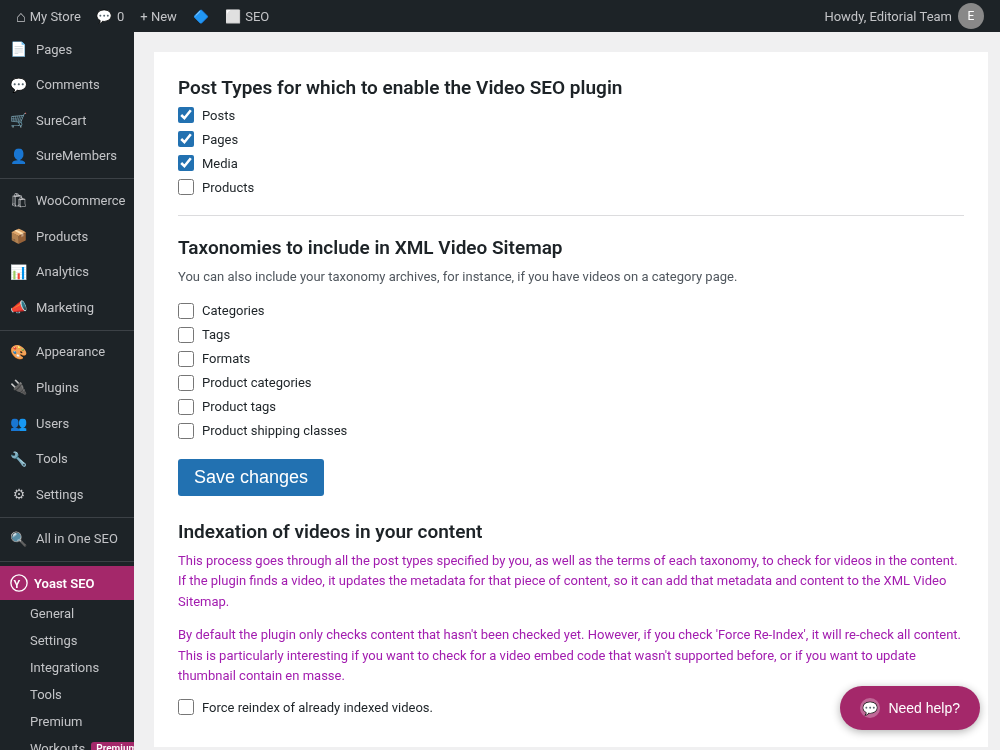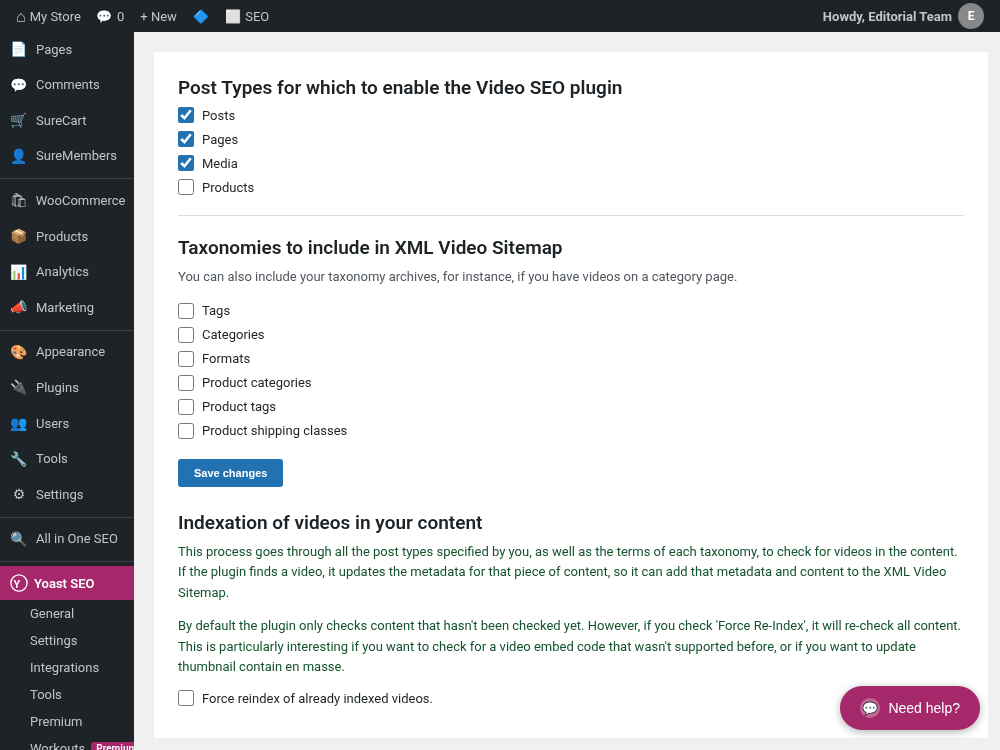--- a/index.html
+++ b/index.html
@@ -16,21 +16,21 @@
       gap: 0;
       flex-shrink: 0;
       z-index: 100;
     }
     .adminbar-item {
       display: flex; align-items: center; gap: 4px;
       padding: 0 8px; height: 32px; color: #c3c4c7; font-size: 13px; cursor: pointer;
       white-space: nowrap;
     }
     .adminbar-icon { font-size: 16px; }
-    .adminbar-right { margin-left: auto; display: flex; align-items: center; font-weight: bold; }
+    .adminbar-right { margin-left: auto; display: flex; align-items: center; }
     .adminbar-howdy { color: #c3c4c7; font-size: 13px; padding: 0 8px; display: flex; align-items: center; gap: 6px; }
     .adminbar-avatar { width: 26px; height: 26px; background: #888; border-radius: 50%; display: flex; align-items: center; justify-content: center; color: #fff; font-size: 12px; }
 
     
     .wp-layout { display: flex; flex: 1; overflow: hidden; }
 
     
     #adminmenu {
       width: 134px;
       background: #1d2327;
@@ -111,31 +111,31 @@
     }
 
     .section-divider { border: none; border-top: 1px solid #dcdcde; margin: 20px 0; }
 
     .btn-save {
       background: #2271b1;
       color: #fff;
       border: none;
       padding: 8px 16px;
       border-radius: 3px;
-      font-size: 11px;
+      font-size: 18px;
       cursor: pointer;
-      font-weight: 700;
+      font-weight: 400;
       margin-top: 12px;
       display: inline-block;
     }
 
     .indexation-section { margin-top: 24px; }
 
     .long-desc {
-      color: #14532d;
+      color: #a21caf;
       font-size: 13px;
       line-height: 1.6;
       margin-bottom: 12px;
     }
 
     
     .need-help-btn {
       position: fixed;
       bottom: 20px;
       right: 20px;
@@ -310,25 +310,25 @@
 
       <hr class="section-divider">
 
       
       <h2 class="section-title">Taxonomies to include in XML Video Sitemap</h2>
       <p class="section-desc">You can also include your taxonomy archives, for instance, if you have videos on a category page.</p>
 
       <div>
         <label class="checkbox-item">
           <input type="checkbox" style="">
+          <span>Categories</span>
+        </label>
+        <label class="checkbox-item">
+          <input type="checkbox" style="">
           <span>Tags</span>
-        </label>
-        <label class="checkbox-item">
-          <input type="checkbox" style="">
-          <span>Categories</span>
         </label>
         <label class="checkbox-item">
           <input type="checkbox" style="">
           <span>Formats</span>
         </label>
         <label class="checkbox-item">
           <input type="checkbox" style="">
           <span>Product categories</span>
         </label>
         <label class="checkbox-item">

